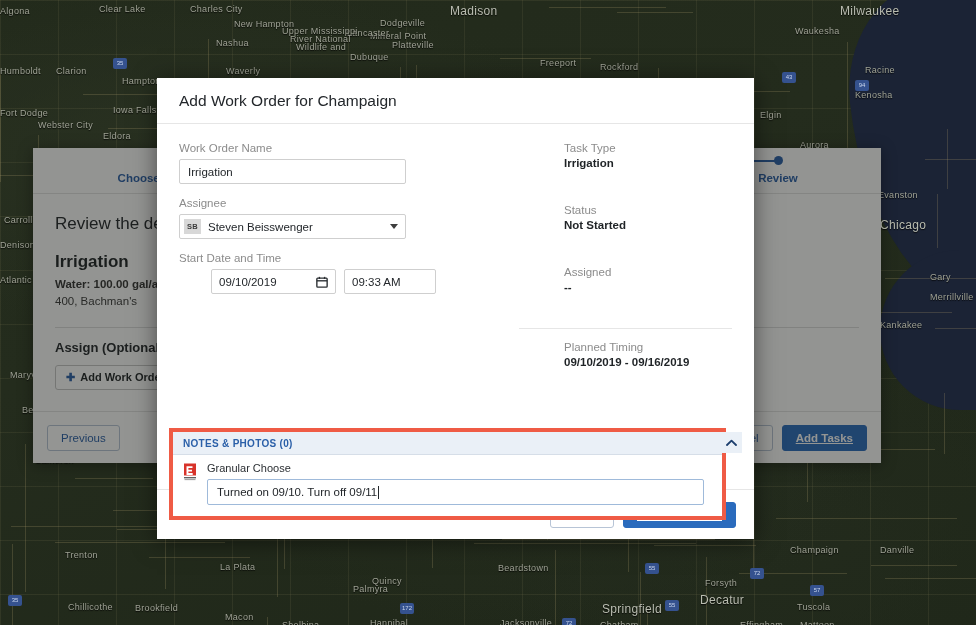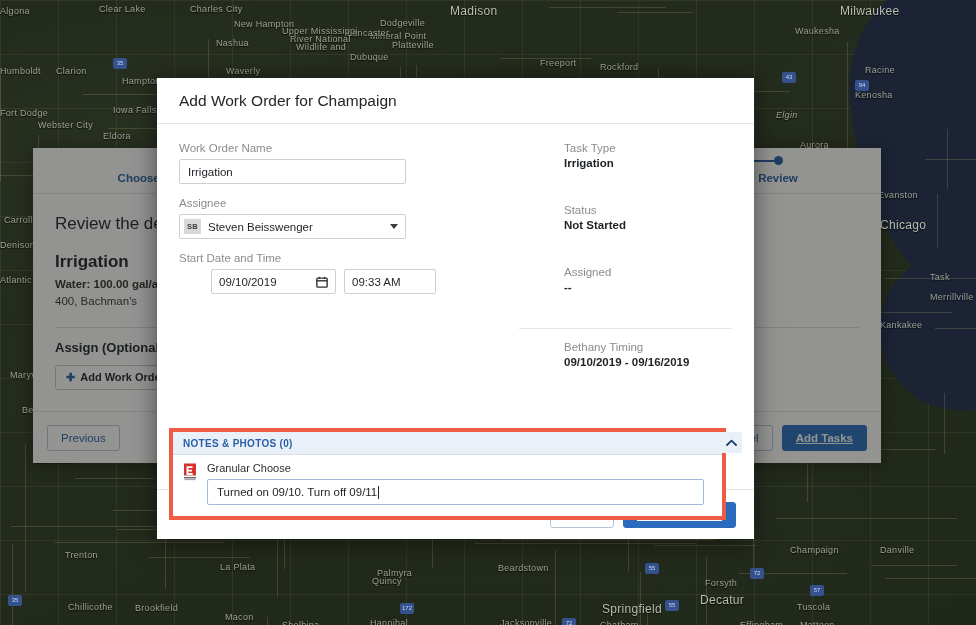--- a/index.html
+++ b/index.html
@@ -513,24 +513,24 @@
         <span class="maplabel big" style="left: 450px; top: 4px;">Madison</span>
         <span class="maplabel" style="left: 282px; top: 26px;">Upper Mississippi</span>
         <span class="maplabel" style="left: 290px; top: 34px;">River National</span>
         <span class="maplabel" style="left: 296px; top: 42px;">Wildlife and</span>
         <span class="maplabel big" style="left: 840px; top: 4px;">Milwaukee</span>
         <span class="maplabel" style="left: 795px; top: 26px;">Waukesha</span>
         <span class="maplabel" style="left: 865px; top: 65px;">Racine</span>
         <span class="maplabel" style="left: 855px; top: 90px;">Kenosha</span>
         <span class="maplabel" style="left: 878px; top: 190px;">Evanston</span>
         <span class="maplabel big" style="left: 880px; top: 218px;">Chicago</span>
-        <span class="maplabel" style="left: 930px; top: 272px;">Task</span>
+        <span class="maplabel" style="left: 930px; top: 272px;">Gary</span>
         <span class="maplabel" style="left: 600px; top: 62px;">Rockford</span>
         <span class="maplabel" style="left: 540px; top: 58px;">Freeport</span>
-        <span class="maplabel" style="left: 776px; top: 110px; font-style: italic;">Elgin</span>
+        <span class="maplabel" style="left: 760px; top: 110px;">Elgin</span>
         <span class="maplabel" style="left: 800px; top: 140px;">Aurora</span>
         <span class="maplabel" style="left: 830px; top: 170px;">Joliet</span>
         <span class="maplabel" style="left: 800px; top: 155px;">Naperville</span>
         <span class="maplabel" style="left: 930px; top: 292px;">Merrillville</span>
         <span class="maplabel" style="left: 760px; top: 200px;">Ottawa</span>
         <span class="maplabel" style="left: 880px; top: 320px;">Kankakee</span>
         <span class="maplabel" style="left: 700px; top: 215px;">Peru</span>
         <span class="maplabel" style="left: 690px; top: 190px;">Mendota</span>
         <span class="maplabel" style="left: 640px; top: 175px;">Dixon</span>
         <span class="maplabel" style="left: 612px; top: 165px;">Sterling</span>
@@ -574,21 +574,21 @@
         <span class="maplabel" style="left: 22px; top: 405px;">Bethany</span>
         <span class="maplabel" style="left: 10px; top: 370px;">Maryville</span>
         <span class="maplabel" style="left: 35px; top: 455px;">Cameron</span>
         <span class="maplabel" style="left: 68px; top: 602px;">Chillicothe</span>
         <span class="maplabel" style="left: 65px; top: 550px;">Trenton</span>
         <span class="maplabel" style="left: 135px; top: 603px;">Brookfield</span>
         <span class="maplabel" style="left: 225px; top: 612px;">Macon</span>
         <span class="maplabel" style="left: 220px; top: 562px;">La Plata</span>
         <span class="maplabel" style="left: 282px; top: 620px;">Shelbina</span>
         <span class="maplabel" style="left: 372px; top: 576px;">Quincy</span>
-        <span class="maplabel" style="left: 353px; top: 568px; margin-left: 24px;">Palmyra</span>
+        <span class="maplabel" style="left: 353px; top: 584px;">Palmyra</span>
         <span class="maplabel" style="left: 370px; top: 618px;">Hannibal</span>
         <span class="maplabel" style="left: 498px; top: 563px;">Beardstown</span>
         <span class="maplabel" style="left: 500px; top: 618px;">Jacksonville</span>
         <span class="maplabel big" style="left: 602px; top: 602px;">Springfield</span>
         <span class="maplabel" style="left: 600px; top: 620px;">Chatham</span>
         <span class="maplabel" style="left: 705px; top: 578px;">Forsyth</span>
         <span class="maplabel big" style="left: 700px; top: 593px;">Decatur</span>
         <span class="maplabel" style="left: 797px; top: 602px;">Tuscola</span>
         <span class="maplabel" style="left: 790px; top: 545px;">Champaign</span>
         <span class="maplabel" style="left: 880px; top: 545px;">Danville</span>
@@ -716,21 +716,21 @@
         <div class="ro-group">
           <div class="ro-label">Status</div>
           <div class="ro-value">Not Started</div>
         </div>
         <div class="ro-group">
           <div class="ro-label">Assigned</div>
           <div class="ro-value">--</div>
         </div>
         <div class="divider-top"></div>
         <div class="ro-group">
-          <div class="ro-label">Bethany Timing</div>
+          <div class="ro-label">Planned Timing</div>
           <div class="ro-value">09/10/2019 - 09/16/2019</div>
         </div>
       </div>
 
       <div id="notes-wrap">
         <div class="notes-head">
           <span class="notes-head-title">NOTES &amp; PHOTOS (0)</span>
         </div>
         <div class="notes-body">
           <div class="note-row">

